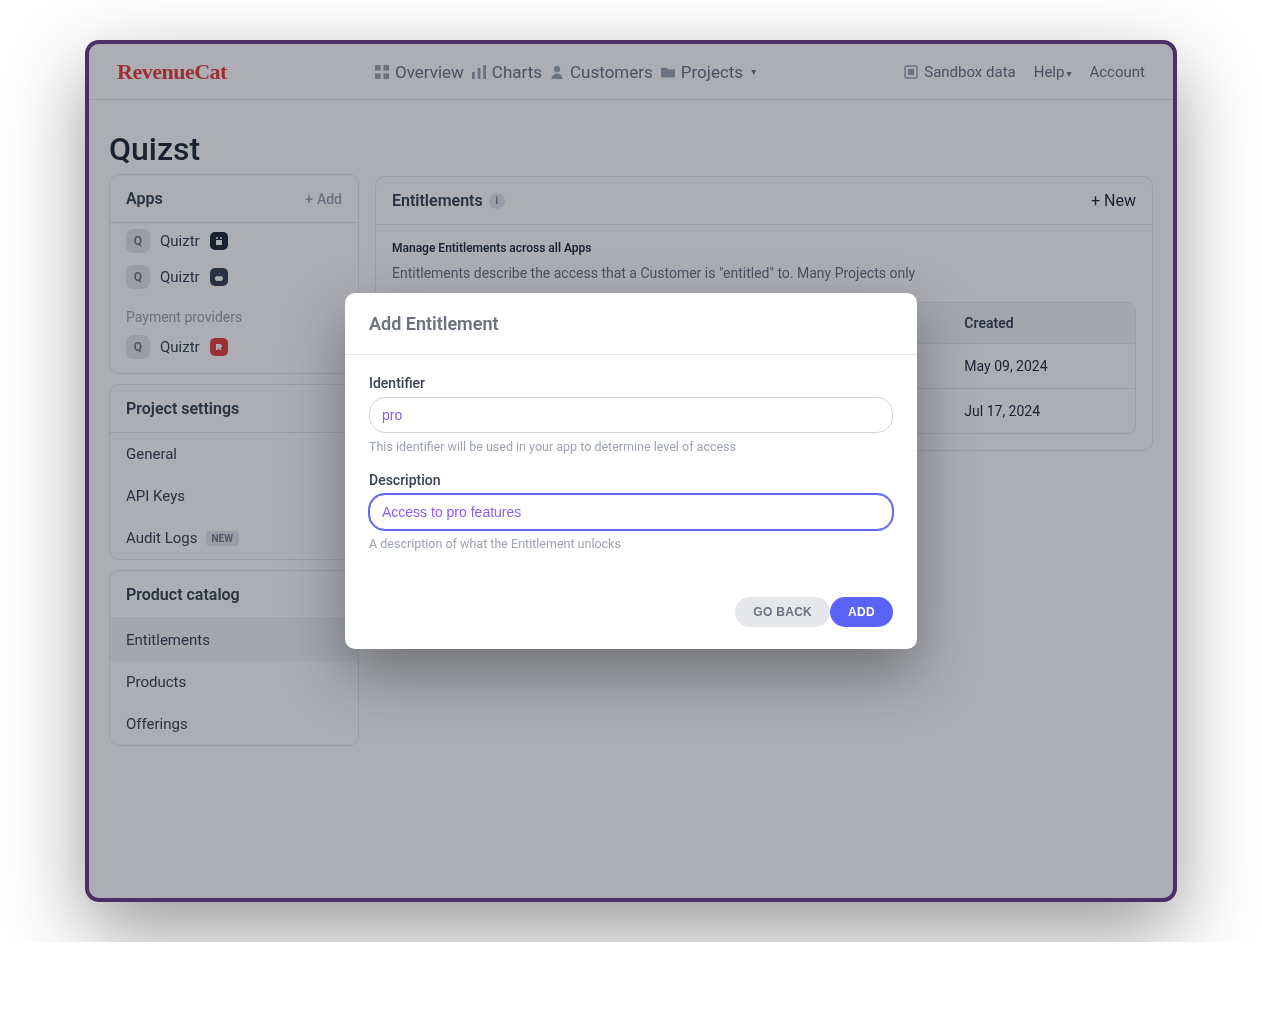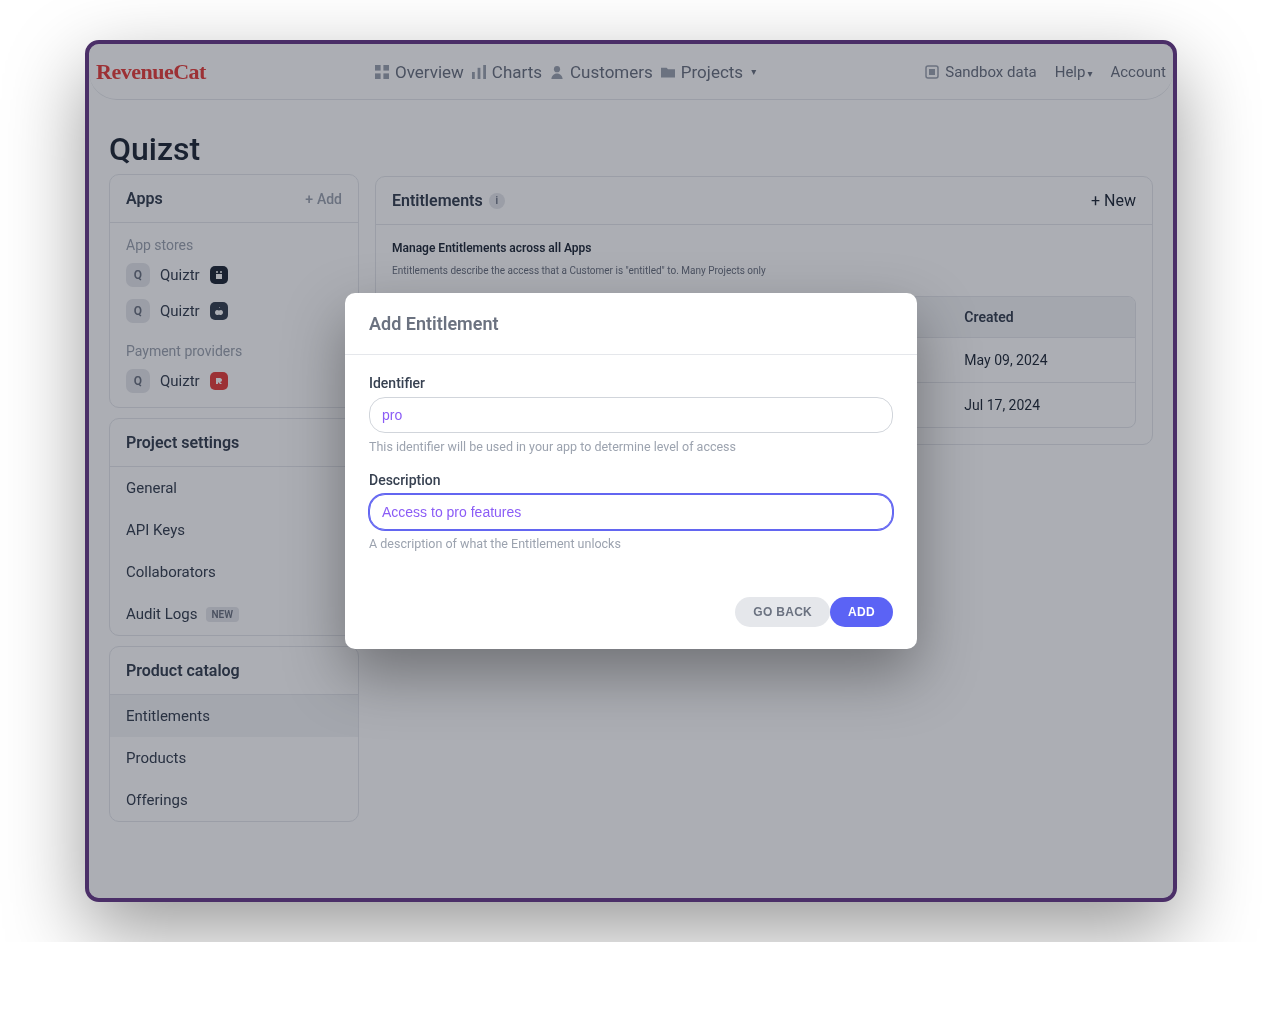--- a/index.html
+++ b/index.html
@@ -18,23 +18,22 @@
     border-radius: 14px;
     box-shadow: 0 30px 80px rgba(0,0,0,0.4);
     background: #fff;
     position: relative;
     overflow: hidden;
   }
   .topnav {
     height: 56px;
     display: flex;
     align-items: center;
-    padding: 0 7px;
+    padding: 0 28px;
     border-bottom: 1px solid #e5e7eb;
-    border-radius: 28px;
   }
   .logo {
     font-weight: 700;
     font-size: 22px;
     color: #e7403d;
     font-family: Georgia, serif;
     letter-spacing: -0.5px;
   }
   .nav-center {
     flex: 1;
@@ -120,21 +119,21 @@
   .right-col { flex:1; }
   .ent-card { }
   .ent-header {
     display:flex; justify-content:space-between; align-items:center;
     padding: 14px 16px; border-bottom:1px solid #e5e7eb;
   }
   .ent-header-title { font-weight:600; font-size:16px; color:#374151; display:inline-flex; align-items:center; gap:6px;}
   .info-badge { width:16px; height:16px; border-radius:50%; background:#e5e7eb; color:#6b7280; font-size:10px; display:inline-flex; align-items:center; justify-content:center; }
   .ent-body { padding:16px; }
   .ent-body h4 { margin:0 0 8px 0; font-size:12px; font-weight:600; }
-  .ent-body p { margin:0 0 18px 0; font-size:10px; color:#6b7280; line-height:1.5; }
+  .ent-body p { margin:0 0 18px 0; font-size:14px; color:#6b7280; line-height:1.5; }
   .ent-table { border:1px solid #e5e7eb; border-radius:8px; overflow:hidden; }
   .ent-table-head { background:#f3f4f6; display:flex; font-size:14px; font-weight:600; color:#374151; }
   .ent-table-head > div { padding:12px 14px; }
   .ent-table-row { display:flex; font-size:14px; border-top:1px solid #e5e7eb; }
   .ent-table-row > div { padding:14px; }
   .col-id { flex:1.2; } .col-desc { flex:2; } .col-created { flex:1; }
   
   .overlay {
     position:absolute; inset:0;
     background:rgba(17,24,39,0.35);
@@ -229,21 +228,20 @@
       <div class="left-col">
 
         <div class="card">
           <div class="card-header">
             <span>Apps</span>
             <span class="add-link">
               <span>+</span>
               <span>Add</span>
             </span>
           </div>
-          <div class="card-section-label">App stores</div>
           <div class="app-row">
             <span class="app-badge-q">Q</span>
             <span class="app-name">Quiztr</span>
             <span class="store-icon android">
                 <svg viewBox="0 0 10 10">
                   <circle cx="3" cy="2" r="1"></circle>
                   <circle cx="7" cy="2" r="1"></circle>
                   <path d="M2 4h6v5H2z"></path>
                 </svg>
               </span>
@@ -268,21 +266,20 @@
               </span>
           </div>
         </div>
 
         <div class="card settings-card">
           <div class="card-header">
             <span>Project settings</span>
           </div>
           <div class="settings-item">General</div>
           <div class="settings-item">API Keys</div>
-          <div class="settings-item">Collaborators</div>
           <div class="settings-item">
             <span>Audit Logs</span>
             <span class="badge-new">NEW</span>
           </div>
         </div>
 
         <div class="card settings-card">
           <div class="card-header">
             <span>Product catalog</span>
           </div>

